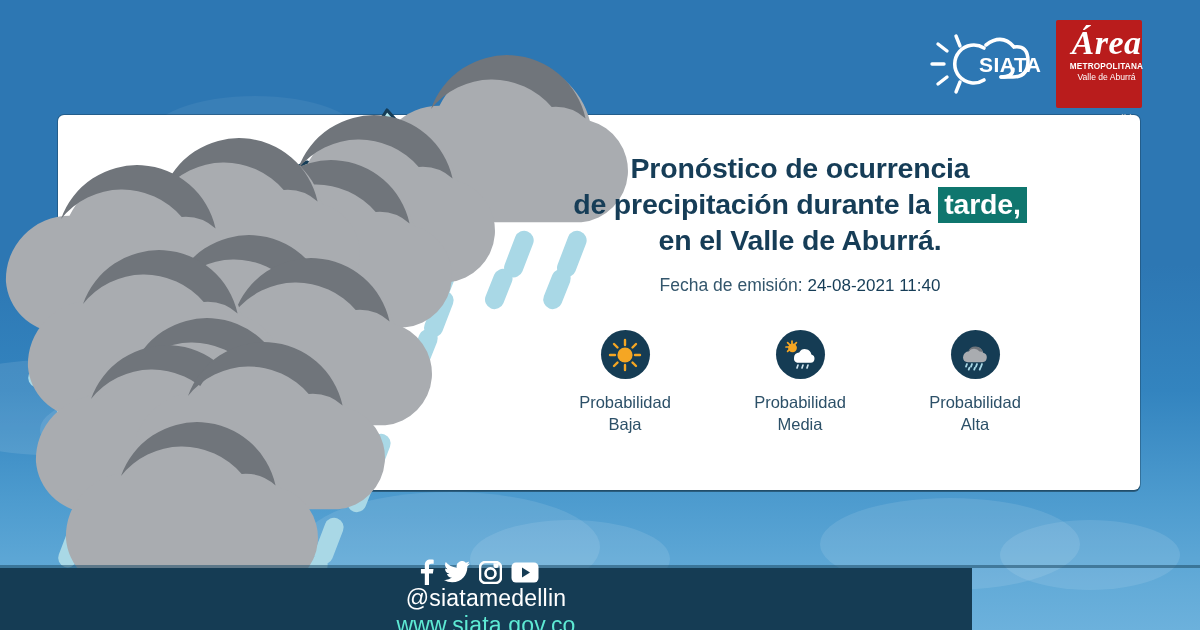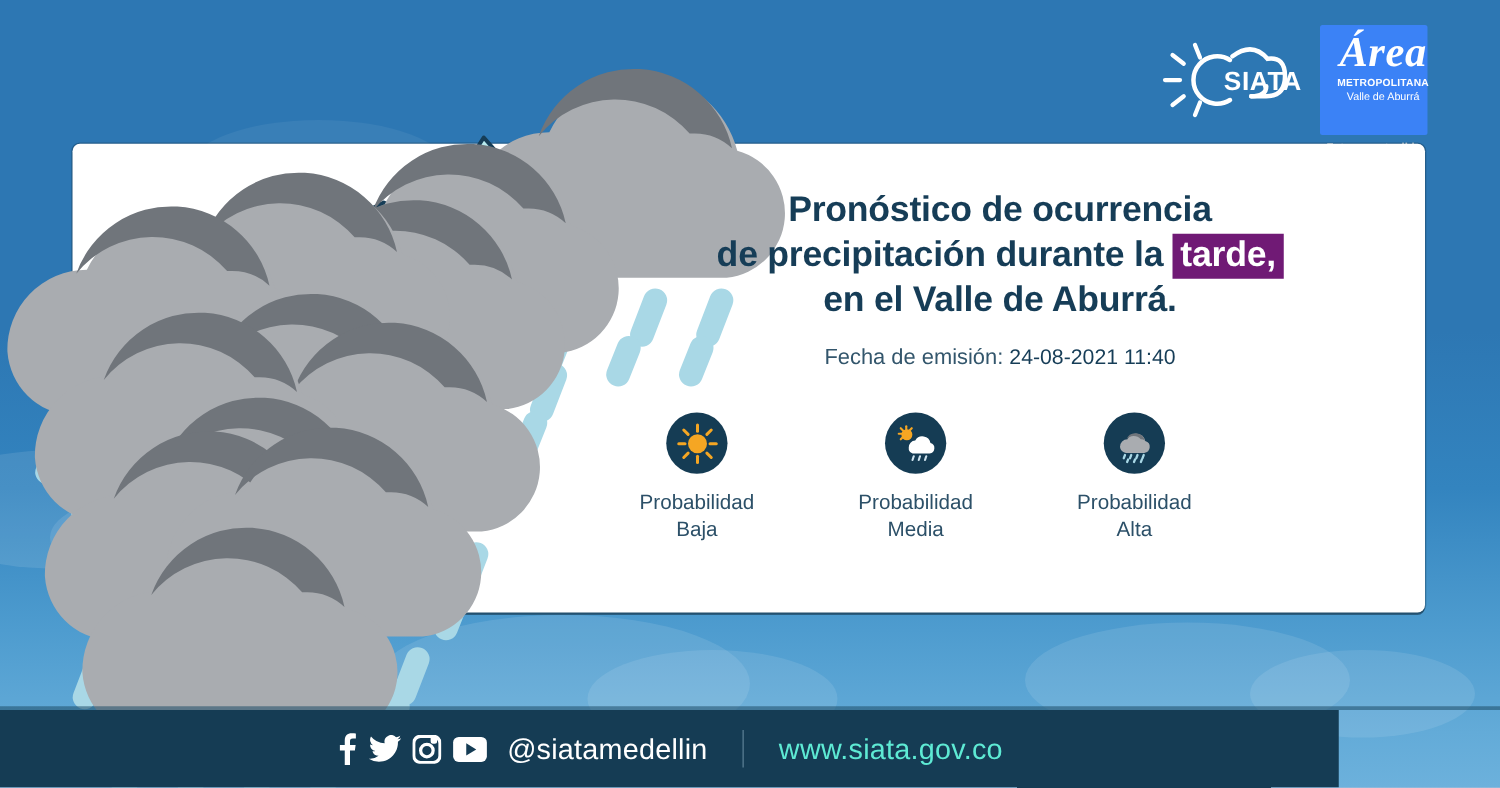--- a/index.html
+++ b/index.html
@@ -54,56 +54,56 @@
     margin-bottom:-1px;
   }
   .compass .nlab { font-size:21px; font-weight:bold; line-height:20px; letter-spacing:0; }
 
   
   .content { position:absolute; left:470px; top:150px; width:660px; text-align:center; }
   .title {
     color:#163d57; font-weight:bold; font-size:28.5px; line-height:36px;
     letter-spacing:-.2px;
   }
-  .hl { background:#701a75; color:#ffffff; padding:1px 6px 3px 6px; }
+  .hl { background:#0f766e; color:#ffffff; padding:1px 6px 3px 6px; }
   .datewrap { margin-top:17px; color:#3c5a6e; font-size:17.5px; }
   .datelabel { font-size:17.5px; color:#33566c; }
   .dateval { font-size:17px; color:#163d57; }
 
   
   .legend {
     position:absolute; left:470px; top:330px; width:660px;
-    display:flex; justify-content:flex-start; align-items:flex-start;
+    display:flex; justify-content:center; align-items:flex-start;
   }
   .legitem { width:175px; text-align:center; }
   .legicon {
     width:49px; height:49px; border-radius:50%; background:#153c54;
     margin:0 auto 12px auto; display:flex; align-items:center; justify-content:center;
   }
   .legtext { color:#2c5068; font-size:16.5px; line-height:22px; }
 
   
   .logos { position:absolute; right:58px; top:20px; display:flex; align-items:center; gap:14px; }
   .siata { display:flex; align-items:center;justify-content:flex-end; }
   .amva {
-    width:86px; height:88px; background:#3b82f6; border-radius:2px;
+    width:86px; height:88px; background:#b91c1c; border-radius:2px;
     display:flex; flex-direction:column; align-items:center; justify-content:flex-start;
     padding-top:4px; position:relative;padding-left:15px;
   }
   .amva .script { font-family:"Liberation Serif", serif; font-style:italic; font-weight:bold;
     color:#ffffff; font-size:34px; line-height:38px; letter-spacing:.5px; }
   .amva .l1 { color:#ffffff; font-size:8.2px; font-weight:bold; letter-spacing:.2px; line-height:10px; }
   .amva .l2 { color:#ffffff; font-size:8.6px; line-height:10px; }
   .amva-sub { color:#ffffff; font-size:9px; font-weight:bold; text-align:center;
     position:absolute; bottom:-15px; left:0; right:0; }
 
   
   .footer {
-    position:absolute; left:0; bottom:0; width:1071px; height:62px;
-    background:#153c54; display:flex; align-items:center; justify-content:center; gap:0;
+    position:absolute; left:0; bottom:0; width:972px; height:62px;
+    background:#153c54; display:flex; align-items:center; justify-content:center; gap:0;flex-direction:column;
   }
   .socials { display:flex; align-items:center; gap:9px; margin-right:16px; }
   .handle { color:#ffffff; font-size:23px; letter-spacing:.2px; }
   .fdiv { width:1px; height:30px; background:#5b7f94; margin:0 28px; }
   .url { color:#5eead4; font-size:23px; letter-spacing:.2px; }
   .topline { position:absolute; left:0; bottom:62px; width:1200px; height:3px; background:#1d4c68; opacity:.55; }
 </style>
 </head>
 <body>
 

